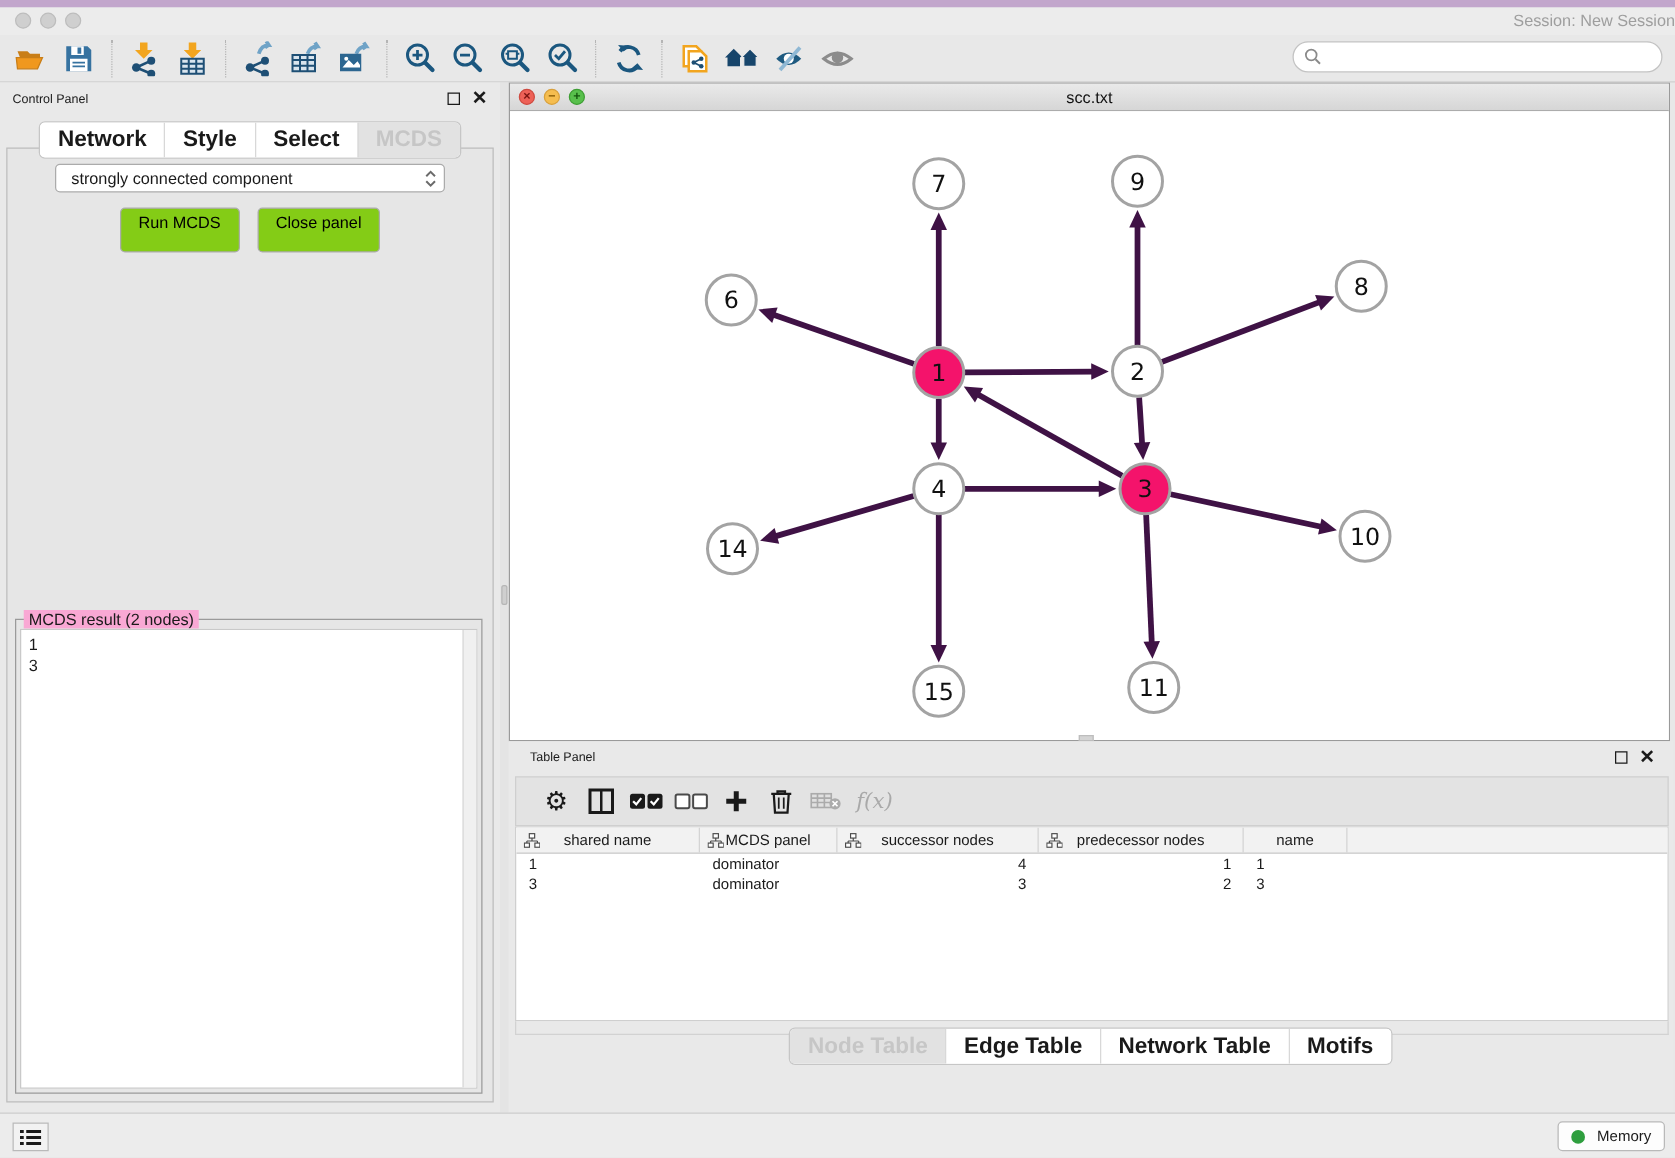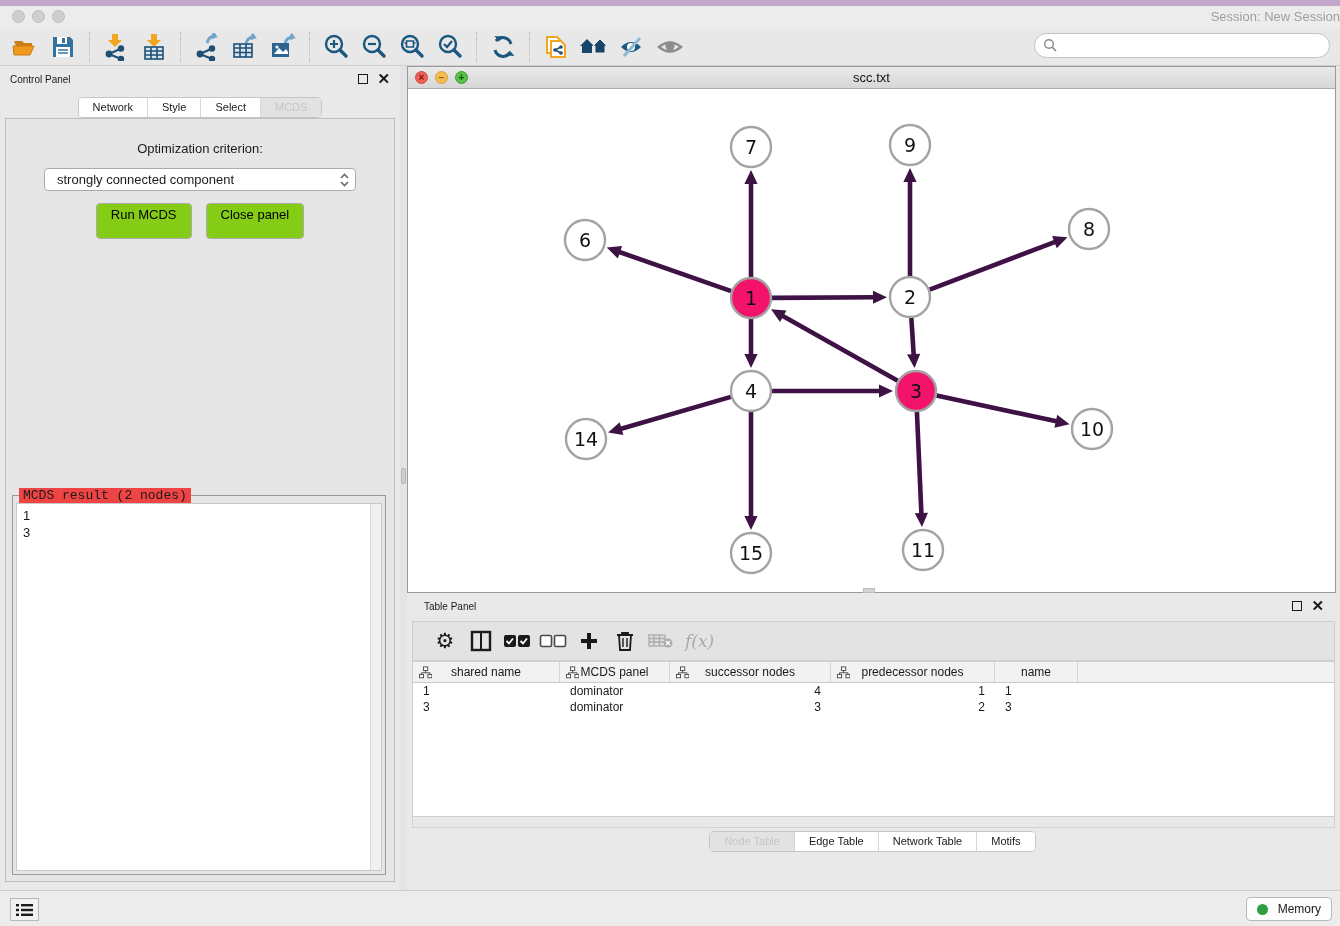--- a/index.html
+++ b/index.html
@@ -20,31 +20,31 @@
   .search-mag { position:absolute; left:9px; top:5px; }
 
   
   .control-panel { position:absolute; left:0; top:66px; width:400px; height:824px; background:#E9E9E9; }
   .panel-head { height:26px; display:flex; align-items:center; padding:0 10px; }
   .panel-head .ttl { flex:1; font-size:10px; color:#1a1a1a; }
   .float-box { width:10px; height:10px; border:1.6px solid #1a1a1a; display:inline-block; margin-right:9px; }
   .close-x { font-size:15px; font-weight:bold; color:#1a1a1a; line-height:10px; }
   .cp-tabs { position:absolute; left:0; right:0; top:31px; display:flex; justify-content:center; z-index:2; }
   .tabgroup { display:flex; border:1px solid #C6C6C6; border-radius:5px; overflow:hidden; background:#fff; }
-  .tab { padding:3px 14px 4px; font-size:11px; background:#fff; color:#1a1a1a; border-left:1px solid #D8D8D8; }
+  .tab { padding:3px 14px 4px; font-size:18px; background:#fff; color:#1a1a1a; border-left:1px solid #D8D8D8;font-weight:bold; }
   .tab:first-child { border-left:none; }
   .tab.selected { background:#E2E2E2; color:#C6C6C6; }
   .cp-body { position:absolute; left:5px; right:5px; top:52px; bottom:8px; background:#E6E6E6; border:1px solid #BDBDBD; }
   .opt-label { text-align:center; margin-top:22px; font-size:13px; }
   .selectbox { position:relative; margin:12px auto 0; width:312px; height:23px; background:#fff; border:1px solid #ABABAB; border-radius:4px; font-size:13px; line-height:21px; padding-left:12px; }
   .stepper { position:absolute; right:5px; top:3px; }
   .btnrow { display:flex; justify-content:center; gap:14px; margin-top:12px; }
   .mac-btn { background:#84cc16; border:1px solid #ABABAB; border-radius:4px; padding:3px 14px 16px; font-size:13px; font-family:"Liberation Sans",sans-serif; }
   .result-group { position:absolute; left:6px; right:8px; top:376px; bottom:6px; border:1px solid #9A9A9A; }
-  .result-legend { position:absolute; left:6px; top:-8px; background:#ef4444; padding:0 4px; font-size:13px;font-family:Liberation Mono, monospace; }
+  .result-legend { position:absolute; left:6px; top:-8px; background:#f9a8d4; padding:0 4px; font-size:13px; }
   .result-inner { position:absolute; left:3px; right:3px; top:7px; bottom:3px; background:#fff; border:1px solid #C9C9C9; }
   .result-text { position:absolute; left:6px; top:3px; right:16px; bottom:0; font-size:13px; line-height:17px; white-space:pre; }
   .result-scroll { position:absolute; right:0; top:0; bottom:0; width:11px; background:#F0F0F0; border-left:1px solid #D8D8D8; }
 
   .v-splitter { position:absolute; left:400px; top:66px; width:7px; height:824px; background:#E4E4E4; }
   .v-grab { position:absolute; left:1px; top:402px; width:5px; height:16px; background:#CFCFCF; border:1px solid #B5B5B5; border-radius:2px; }
 
   
   .net-window { position:absolute; left:407px; top:66px; width:929px; height:527px; border:1px solid #9A9A9A; background:#fff; }
   .net-titlebar { height:22px; background:linear-gradient(#EAEAEA,#D6D6D6); border-bottom:1px solid #ACACAC; position:relative; }
@@ -246,21 +246,20 @@
   </div>
   <div class="cp-tabs">
       <div class="tabgroup">
         <div class="tab">Network</div>
         <div class="tab">Style</div>
         <div class="tab">Select</div>
         <div class="tab selected">MCDS</div>
       </div>
     </div>
   <div class="cp-body">
-    <div class="opt-label">Optimization criterion:</div>
     <div class="selectbox">
       <span>strongly connected component</span>
       <span class="stepper">
         <svg width="11" height="16" viewBox="0 0 11 16">
             <path d="M2 6 L5.5 2.5 L9 6" fill="none" stroke="#6B6B6B" stroke-width="1.6"></path>
             <path d="M2 10 L5.5 13.5 L9 10" fill="none" stroke="#6B6B6B" stroke-width="1.6"></path>
           </svg>
       </span>
     </div>
     <div class="btnrow">

